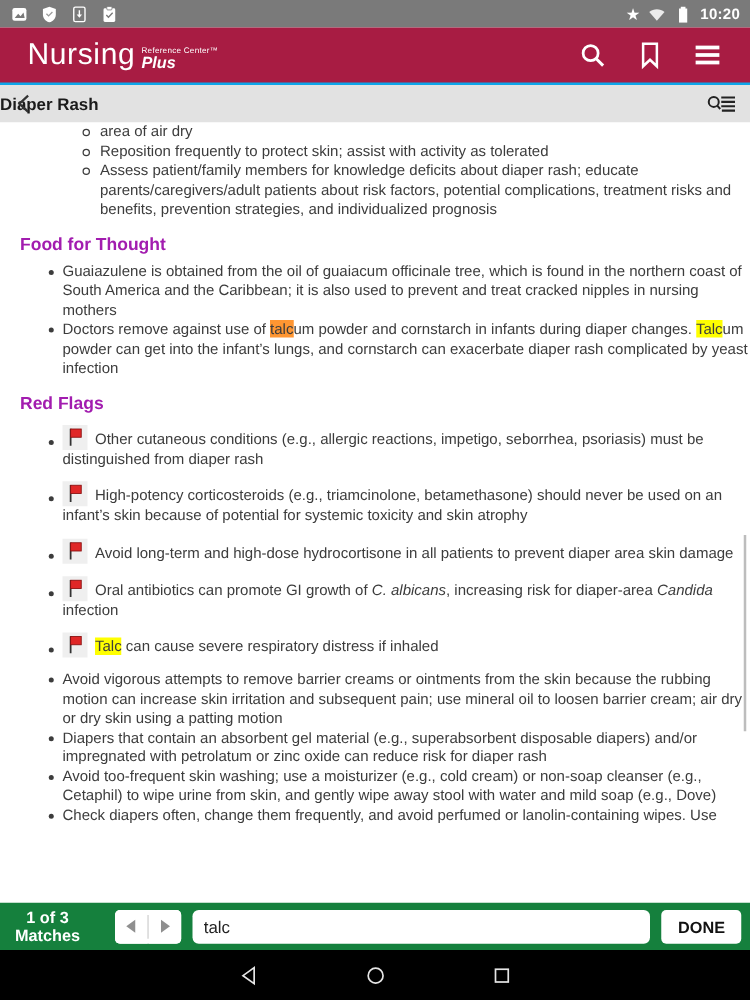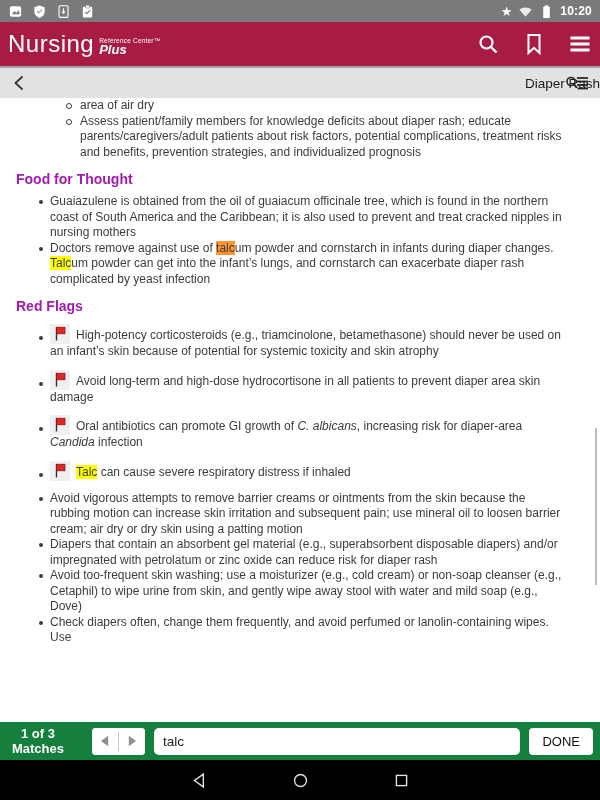--- a/index.html
+++ b/index.html
@@ -9,39 +9,39 @@
 
   
   .status-bar { height:22px; background:#7A7A7A; display:flex; align-items:center; padding:0 8px; color:#fff; flex:0 0 auto; }
   .sb-left { display:flex; align-items:center; gap:9px; }
   .sb-right { margin-left:auto; display:flex; align-items:center; gap:6px; }
   .sb-icon { width:15px; height:15px; display:inline-flex; }
   .sb-time { font-size:12px; font-weight:bold; letter-spacing:.2px; }
   .sb-star { font-size:13px; line-height:15px; }
 
   
-  .app-header { height:46px; background:#A81C43; border-bottom:2px solid #a3a3a3; display:flex; align-items:center; padding:0 8px; flex:0 0 auto; }
+  .app-header { height:46px; background:#A81C43; border-bottom:2px solid #0ea5e9; display:flex; align-items:center; padding:0 22px; flex:0 0 auto; }
   .brand { display:flex; align-items:center; color:#fff; }
   .brand-main { font-size:24px; font-weight:400; letter-spacing:.5px; }
   .brand-stack { display:flex; flex-direction:column; margin-left:5px; margin-top:4px; }
   .brand-sub { font-size:6.5px; letter-spacing:.2px; }
   .brand-plus { font-size:13px; font-weight:bold; font-style:italic; line-height:12px; }
   .hdr-icons { margin-left:auto; display:flex; align-items:center; gap:22px; }
   .hdr-icon { width:24px; height:24px; display:inline-flex; cursor:pointer; }
 
   
   .toolbar { height:30px; background:#E2E2E2; display:flex; align-items:center; padding:0 10px; position:relative; flex:0 0 auto; }
-  .tb-title { position:absolute; left:0; right:0; text-align:right; font-size:13.5px; font-weight:normal; color:#1B1B1B; }
+  .tb-title { position:absolute; left:0; right:0; text-align:left; font-size:13.5px; font-weight:bold; color:#1B1B1B; }
   .tb-back { width:20px; height:20px; display:inline-flex; z-index:1; cursor:pointer; }
   .tb-find { margin-left:auto; width:26px; height:20px; display:inline-flex; z-index:1; cursor:pointer; }
 
   
   .content { height:624px; background:#fff; overflow:hidden; position:relative; color:#3C3C3C; flex:0 0 auto; }
   .section-heading { font-size:14px; font-weight:bold; color:#a21caf; margin:11px 30px 7px 16px; }
-  .item { font-size:12px; line-height:15.5px; position:relative; padding-right:32px; }
+  .item { font-size:12px; line-height:15.5px; position:relative; }
   .item.lvl1 { padding-left:50px; }
   .item.lvl1::before { content:''; position:absolute; left:39px; top:6px; width:4px; height:4px; border-radius:50%; background:#3C3C3C; }
   .item.lvl2 { padding-left:80px; }
   .item.lvl2::before { content:''; position:absolute; left:66px; top:5px; width:4px; height:4px; border-radius:50%; border:1px solid #3C3C3C; background:#fff; }
   .content .item:first-child { margin-top:-9px; }
   .content .item:first-child::before { display:none; }
   .flag-item { margin:10px 0; }
   .flag-item::before { top:12px !important; }
   .flag-box { display:inline-block; width:20px; height:20px; background:#EFEFEF; margin-right:6px; vertical-align:-5px; }
   .it { font-style:italic; }
@@ -49,21 +49,21 @@
   .hl-y { background:#FFFF00; }
   .scrollbar-thumb { position:absolute; right:3px; top:330px; width:2px; height:157px; background:#BDBDBD; }
 
   
   .find-bar { height:38px; background:#15803d; display:flex; align-items:center; padding:0 7px; gap:9px; flex:0 0 auto; }
   .fb-matches { color:#fff; font-size:13px; font-weight:bold; line-height:1.18; text-align:center; width:62px; flex:0 0 auto; }
   .fb-nav { background:#fff; border-radius:4px; height:27px; display:flex; align-items:center; overflow:hidden; flex:0 0 auto; margin-left:14px; }
   .fb-nav-btn { width:26px; height:27px; display:flex; align-items:center; justify-content:center; border:none; background:#fff; cursor:pointer; padding:0; }
   .fb-divider { width:1px; height:19px; background:#C8C8C8; }
   .fb-input { flex:1; height:27px; border:none; border-radius:5px; padding:0 9px; font-size:13.5px; color:#222; font-family:"Liberation Sans","DejaVu Sans",sans-serif; outline:none; }
-  .fb-done { height:27px; background:#fff; border:none; border-radius:4px; font-size:13px; font-weight:normal; color:#111; padding:0 13px; cursor:pointer; flex:0 0 auto; font-family:"Liberation Sans","DejaVu Sans",sans-serif; }
+  .fb-done { height:27px; background:#fff; border:none; border-radius:4px; font-size:13px; font-weight:bold; color:#111; padding:0 13px; cursor:pointer; flex:0 0 auto; font-family:"Liberation Sans","DejaVu Sans",sans-serif; }
 
   
   .nav-bar { height:40px; background:#000; display:flex; align-items:center; justify-content:center; gap:84px; flex:0 0 auto; }
   .nav-icon { width:17px; height:17px; display:inline-flex; cursor:pointer; }
 </style>
 </head>
 <body>
 
 <div class="screen">
 
@@ -158,28 +158,33 @@
           <line x1="13" y1="8.5" x2="24" y2="8.5" stroke="#222" stroke-width="1.7"></line>
           <line x1="13" y1="12" x2="24" y2="12" stroke="#222" stroke-width="1.7"></line>
           <line x1="13.5" y1="15.5" x2="24" y2="15.5" stroke="#222" stroke-width="1.7"></line>
         </svg>
     </span>
   </div>
 
   <div class="content">
     <div class="scrollbar-thumb"></div>
   <div class="item lvl2"><span>area of air dry</span></div>
+      <div class="item lvl2"><span>Reposition frequently to protect skin; assist with activity as tolerated</span></div>
       <div class="item lvl2"><span>Assess patient/family members for knowledge deficits about diaper rash; educate parents/caregivers/adult patients about risk factors, potential complications, treatment risks and benefits, prevention strategies, and individualized prognosis</span></div>
       <div class="section-heading">Food for Thought</div>
       <div class="item lvl1"><span>Guaiazulene is obtained from the oil of guaiacum officinale tree, which is found in the northern coast of South America and the Caribbean; it is also used to prevent and treat cracked nipples in nursing mothers</span></div>
       <div class="item lvl1"><span>Doctors remove against use of </span><span class="hl-o">talc</span><span>um powder and cornstarch in infants during diaper changes. </span><span class="hl-y">Talc</span><span>um powder can get into the infant’s lungs, and cornstarch can exacerbate diaper rash complicated by yeast infection</span></div>
       <div class="section-heading">Red Flags</div>
       <div class="item lvl1 flag-item"><span class="flag-box"><svg viewBox="0 0 20 20" width="20" height="20">
             <line x1="6.5" y1="3" x2="6.5" y2="16.5" stroke="#333" stroke-width="1.4"></line>
             <rect x="6.5" y="3.2" width="8.5" height="6.6" fill="#E02727" stroke="#8a1111" stroke-width="0.7"></rect>
+          </svg></span><span>Other cutaneous conditions (e.g., allergic reactions, impetigo, seborrhea, psoriasis) must be distinguished from diaper rash</span></div>
+      <div class="item lvl1 flag-item"><span class="flag-box"><svg viewBox="0 0 20 20" width="20" height="20">
+            <line x1="6.5" y1="3" x2="6.5" y2="16.5" stroke="#333" stroke-width="1.4"></line>
+            <rect x="6.5" y="3.2" width="8.5" height="6.6" fill="#E02727" stroke="#8a1111" stroke-width="0.7"></rect>
           </svg></span><span>High-potency corticosteroids (e.g., triamcinolone, betamethasone) should never be used on an infant’s skin because of potential for systemic toxicity and skin atrophy</span></div>
       <div class="item lvl1 flag-item"><span class="flag-box"><svg viewBox="0 0 20 20" width="20" height="20">
             <line x1="6.5" y1="3" x2="6.5" y2="16.5" stroke="#333" stroke-width="1.4"></line>
             <rect x="6.5" y="3.2" width="8.5" height="6.6" fill="#E02727" stroke="#8a1111" stroke-width="0.7"></rect>
           </svg></span><span>Avoid long-term and high-dose hydrocortisone in all patients to prevent diaper area skin damage</span></div>
       <div class="item lvl1 flag-item"><span class="flag-box"><svg viewBox="0 0 20 20" width="20" height="20">
             <line x1="6.5" y1="3" x2="6.5" y2="16.5" stroke="#333" stroke-width="1.4"></line>
             <rect x="6.5" y="3.2" width="8.5" height="6.6" fill="#E02727" stroke="#8a1111" stroke-width="0.7"></rect>
           </svg></span><span>Oral antibiotics can promote GI growth of </span><span class="it">C. albicans</span><span>, increasing risk for diaper-area </span><span class="it">Candida</span><span> infection</span></div>
       <div class="item lvl1 flag-item"><span class="flag-box"><svg viewBox="0 0 20 20" width="20" height="20">

